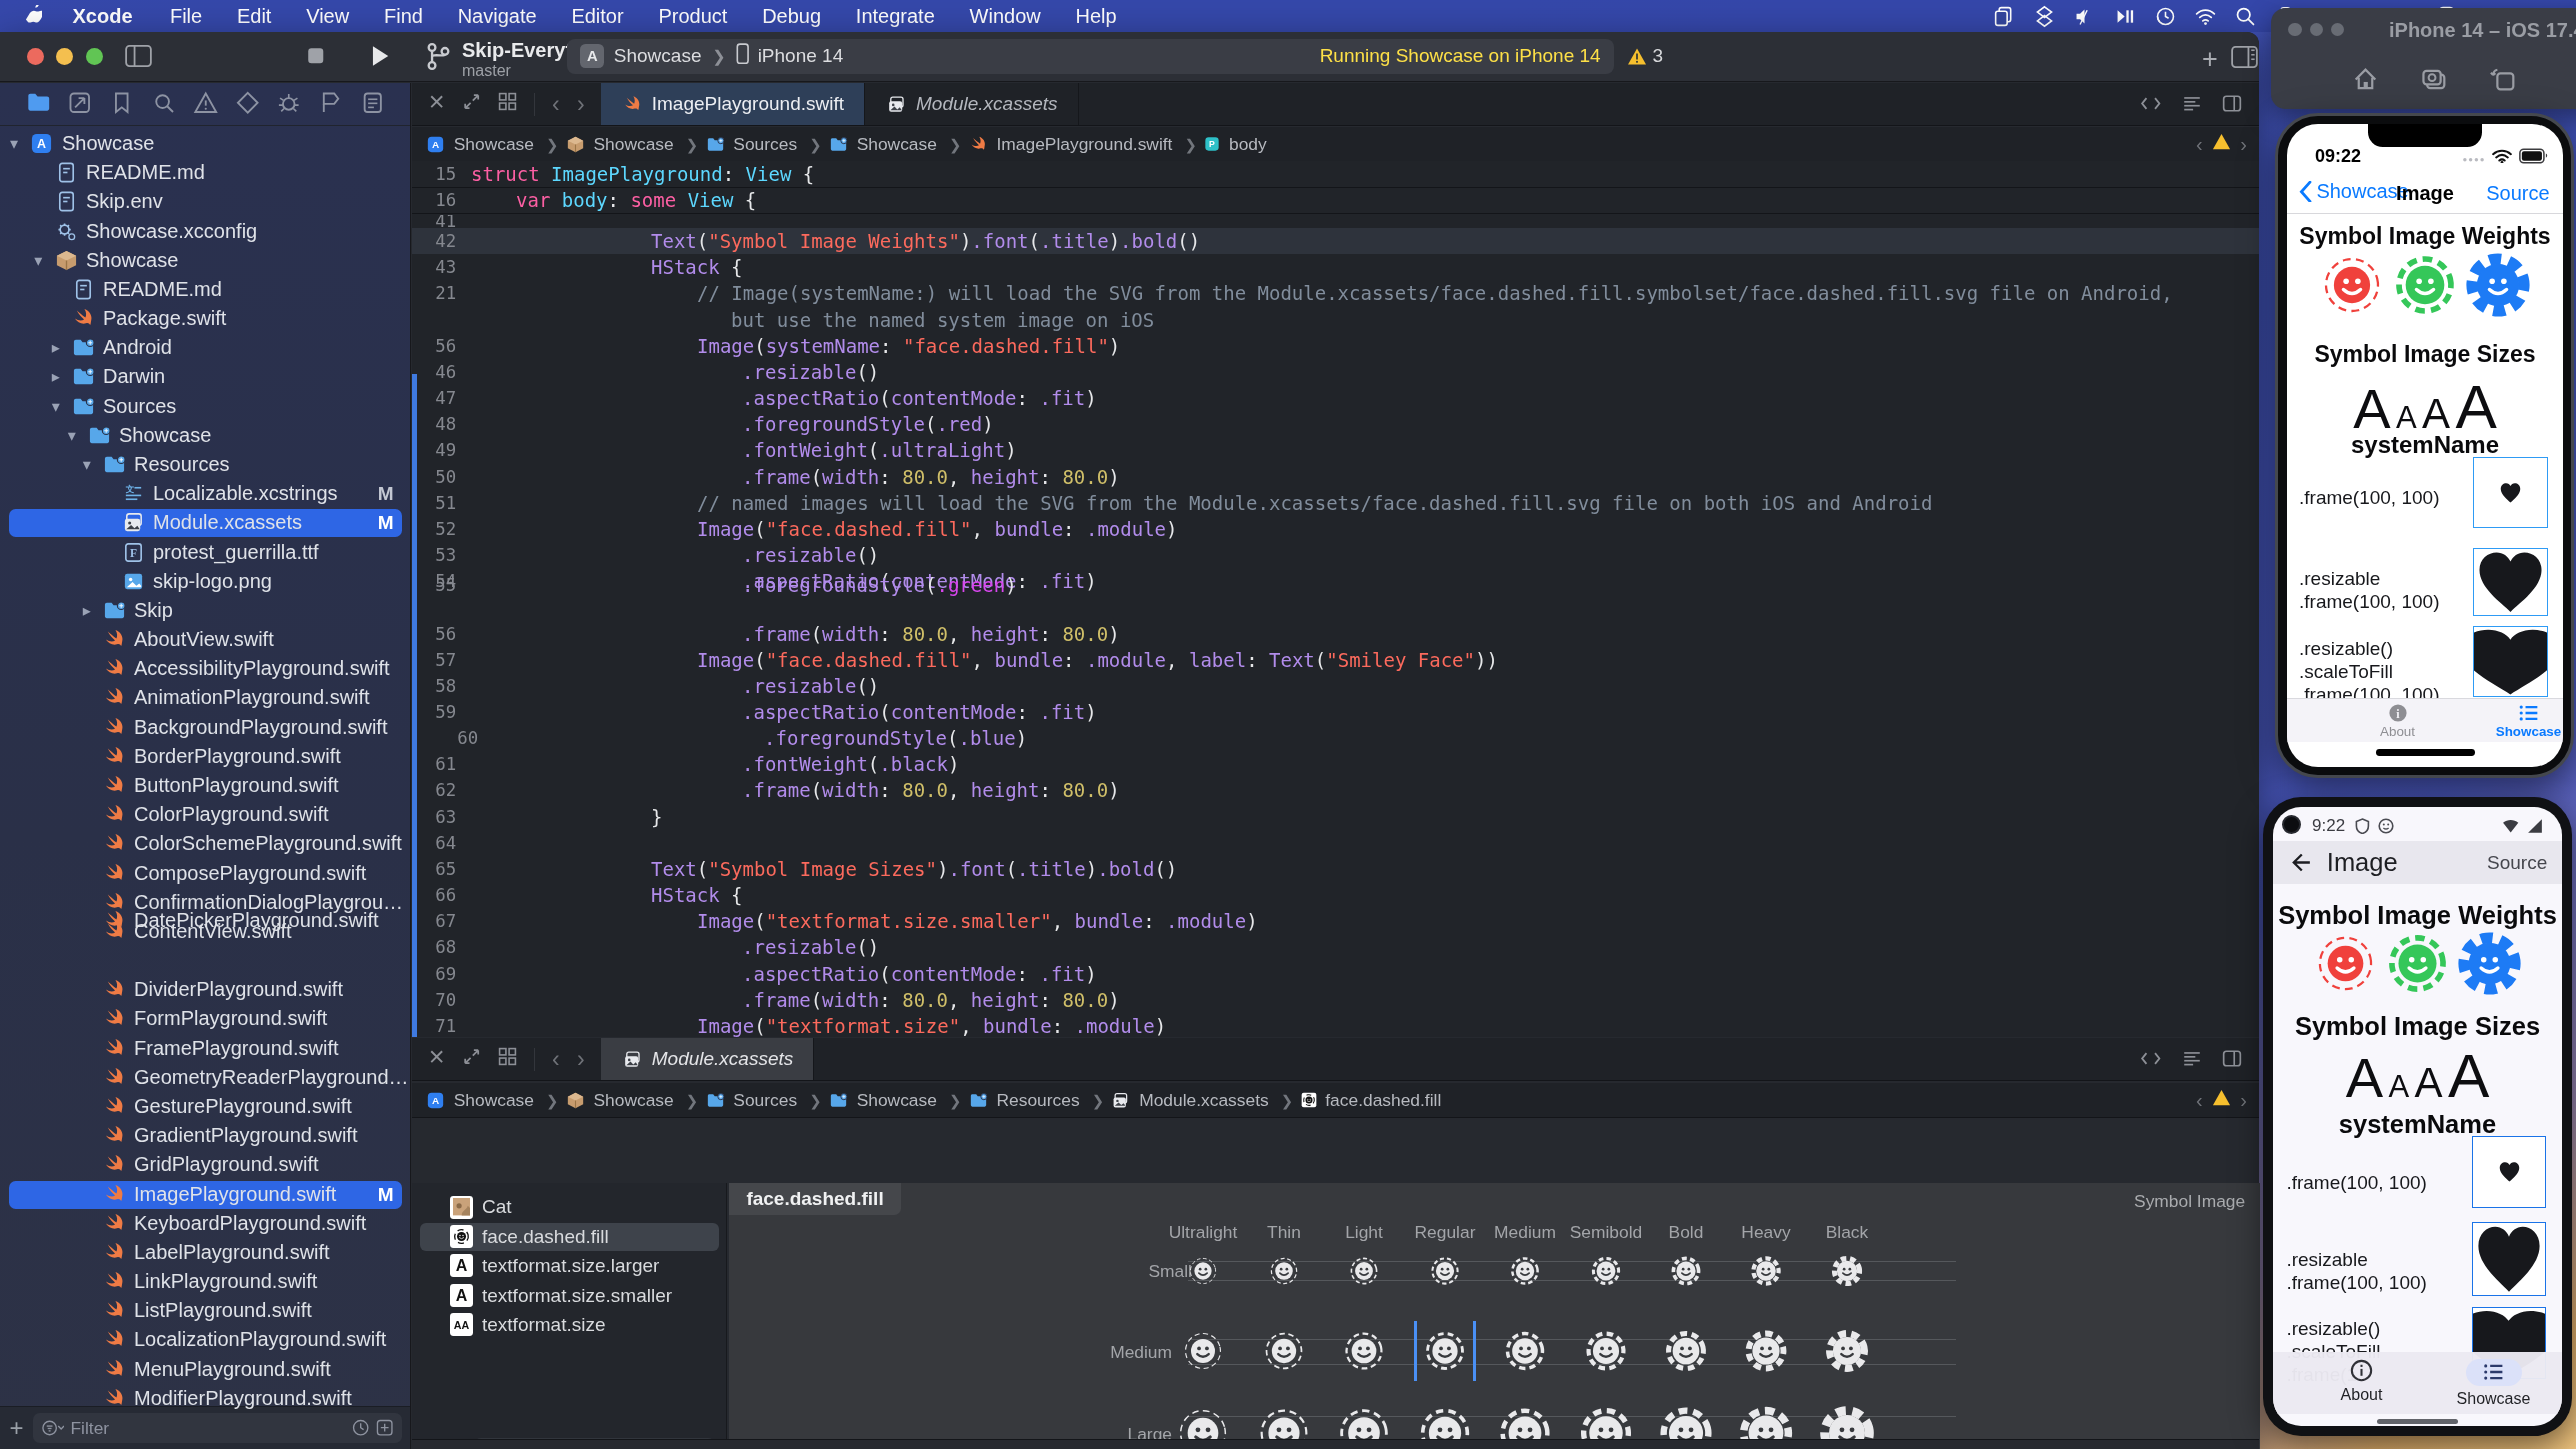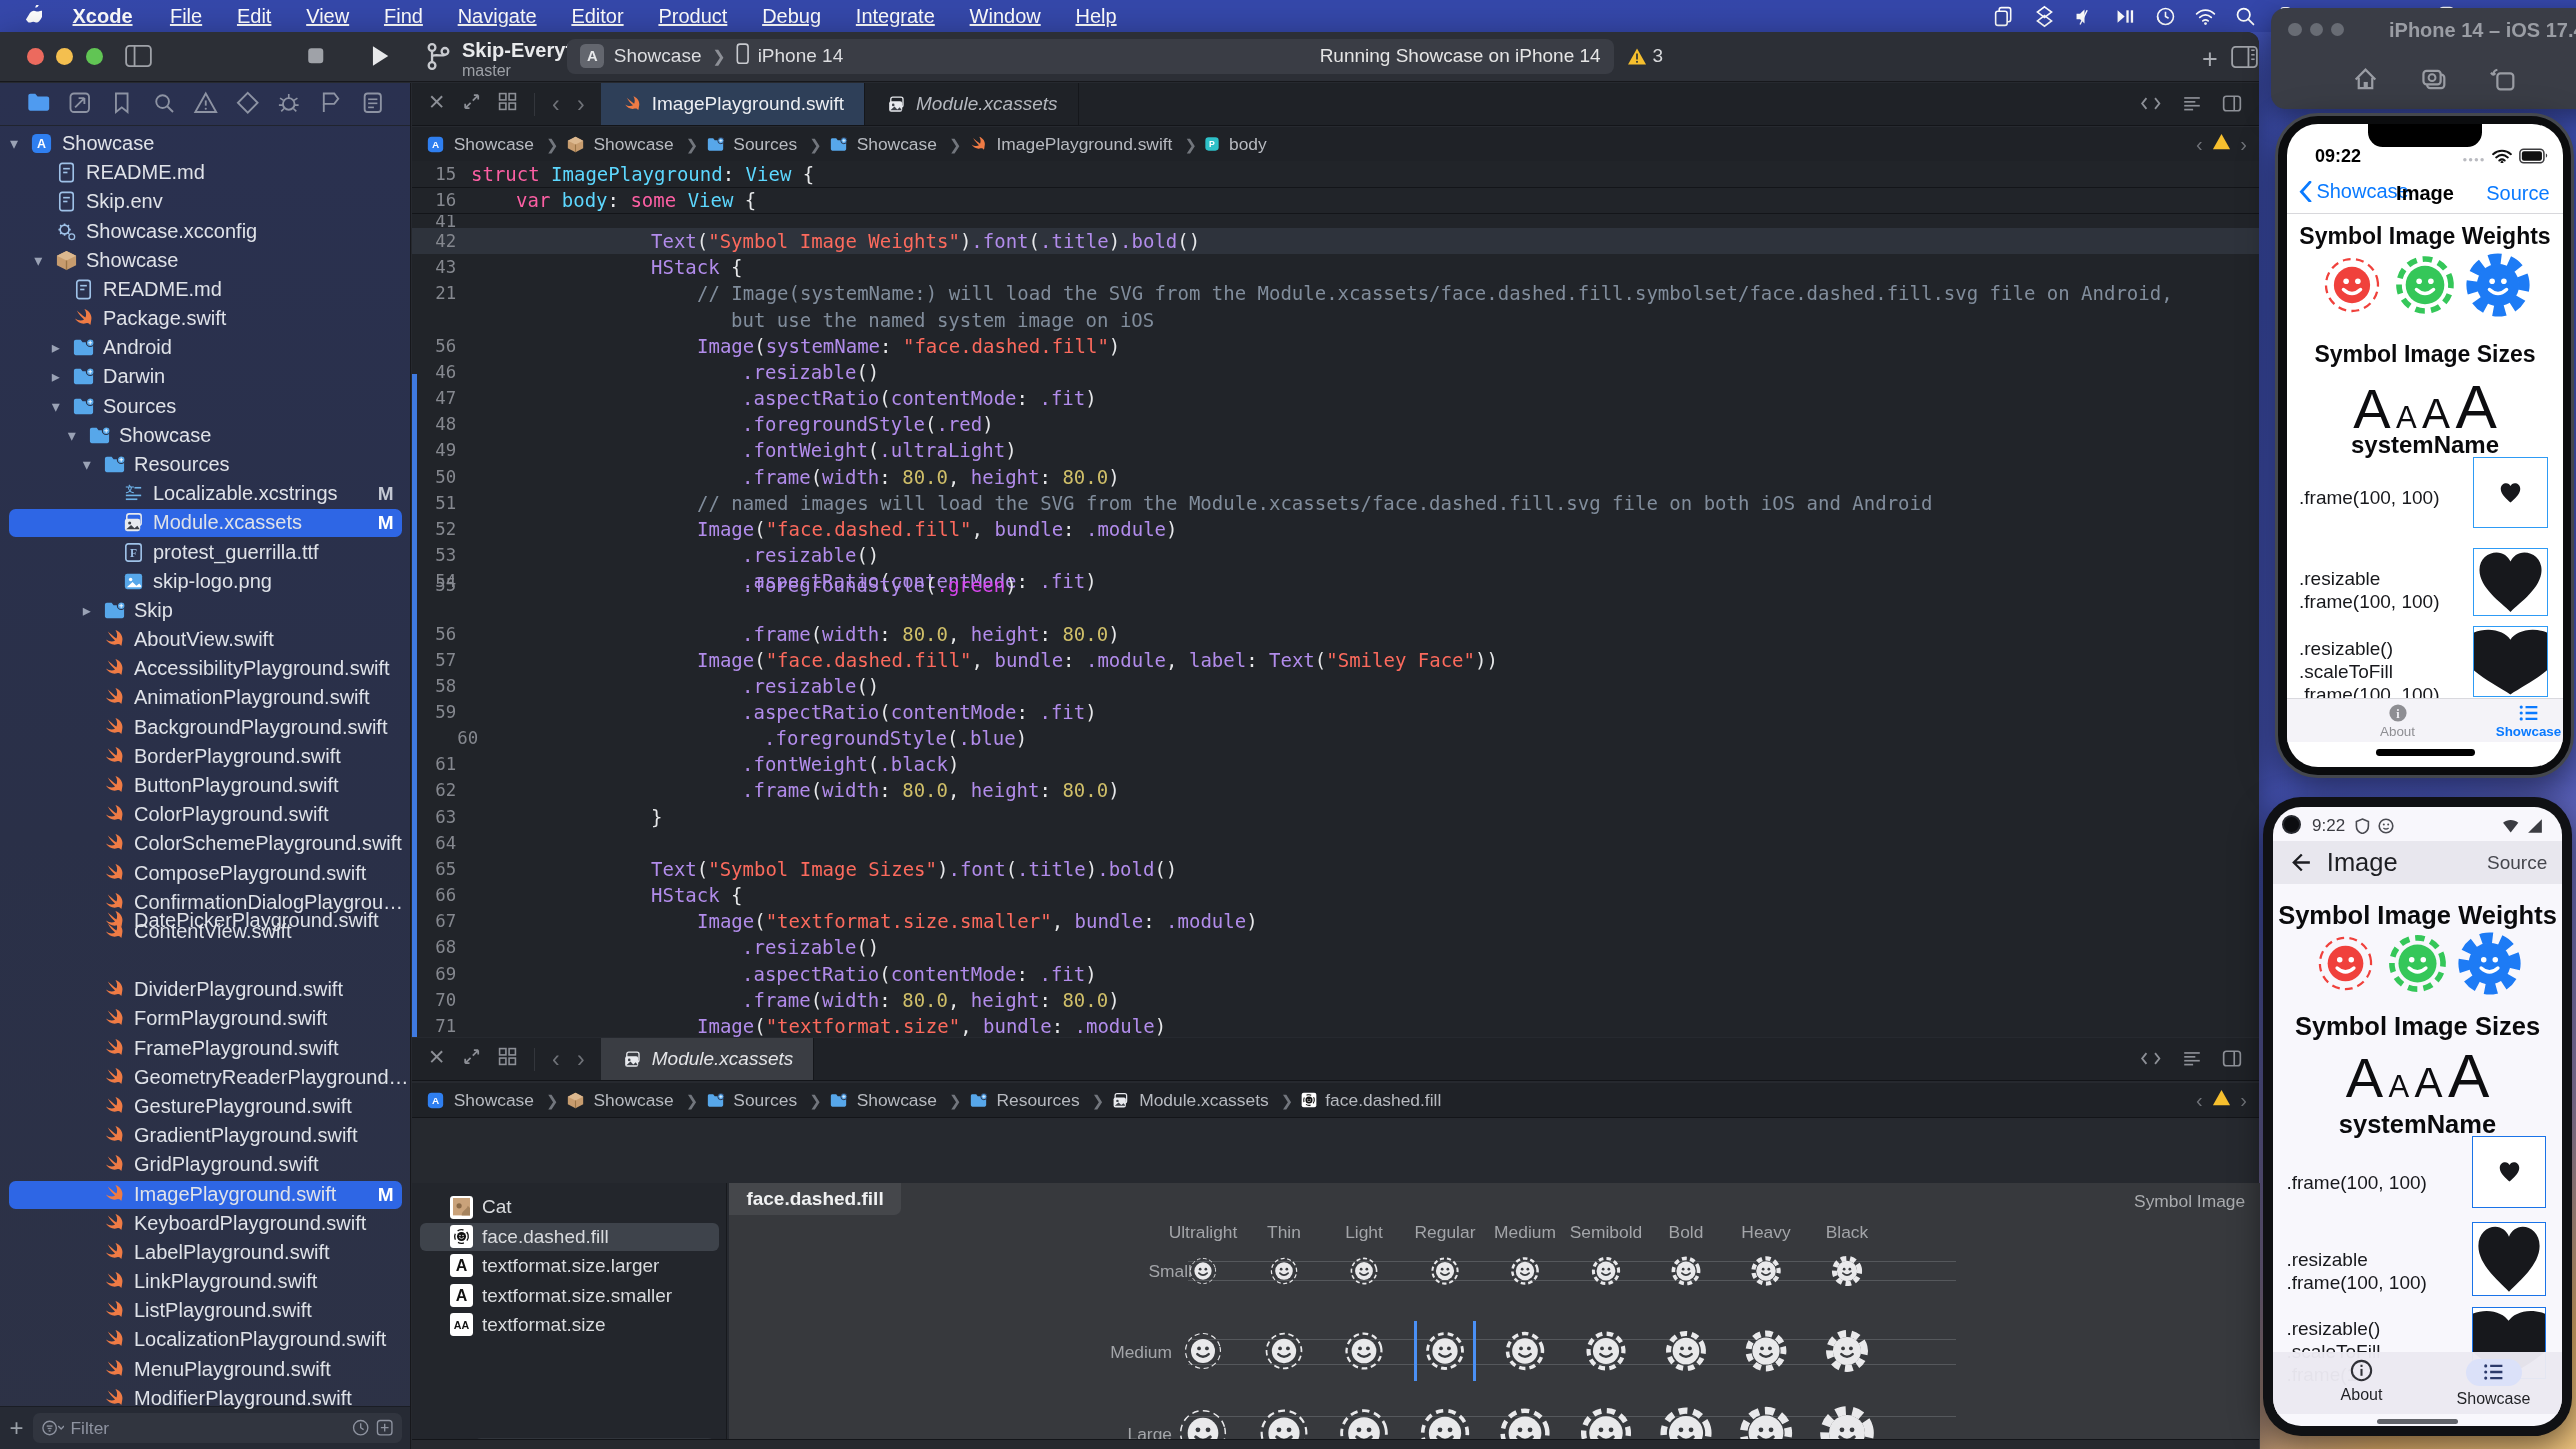--- a/index.html
+++ b/index.html
@@ -18,21 +18,21 @@
   #menubar .mitem.bold { font-weight:bold; padding:0 20px; }
   #menubar .spacer { flex:1; }
   #menubar .sicon { width:29.5px; height:32px; display:flex; align-items:center; justify-content:center; margin-left:10.7px; }
   #menubar #menu-clock { margin-left:17.4px; font-size:20px; }
   
   #xcwindow { left:0; top:32px; width:2259px; height:1417px; background:#26292f; border-top-right-radius:12px; box-shadow:0 13.4px 40px rgba(0,0,0,0.5); }
   #xtoolbar { left:0; top:0; width:2259px; height:50px; background:#2c2f36; border-top-right-radius:12px; border-bottom:1.3px solid #17181c; display:flex; align-items:center; }
   .tl { width:17.4px; height:17.4px; border-radius:50%; position:absolute; top:16px; }
   #xtoolbar .xticon { color:#9fa2a8; }
   #scheme-pill { position:absolute; left:567px; top:6.7px; width:1047px; height:35px; background:#3a3d45; border-radius:8px; display:flex; align-items:center; font-size:19px; color:#dcdde0; padding:0 13.4px; }
-  #toolbar-status { position:absolute; right:13.4px; display:flex; align-items:center; gap:5.4px; color:#e5e5e5; }
+  #toolbar-status { position:absolute; right:13.4px; display:flex; align-items:center; gap:5.4px; color:#fde047; }
   #warn-badge { position:absolute; left:1627px; top:13.4px; display:flex; align-items:center; gap:5.4px; color:#d7d8db; font-size:19px; }
   
   #navigator { left:0; top:51px; width:411px; height:1366px; background:linear-gradient(180deg,#2a3150 0%,#2a3048 55%,#2d3246 100%); border-right:1.3px solid #17181c; overflow:hidden; }
   #nav-strip { position:absolute; left:0; top:0; width:411px; height:43px; display:flex; align-items:center; justify-content:space-around; padding:0 17.4px; border-bottom:0.7px solid #20242e; }
   #nav-list { position:absolute; left:0; top:46px; width:411px; height:1283px; overflow:hidden; }
   .nrow { position:absolute; left:0; width:411px; height:29.5px; display:flex; align-items:center; color:#dfe2e8; font-size:20px; white-space:nowrap; }
   .nrow .sel-bg { position:absolute; left:9.4px; right:9.4px; top:0.7px; bottom:0.7px; background:#2e66e5; border-radius:6.7px; }
   .nrow .disc { position:absolute; width:17.4px; text-align:center; color:#9aa2b5; font-size:16px; }
   .nrow .nicon { position:absolute; width:24px; height:24px; display:flex; align-items:center; justify-content:center; }
   .nrow .nlabel { position:absolute; z-index:2; }
@@ -95,21 +95,21 @@
 <body>
 
 <div id="desktop-bg" class="abs"></div>
 
 <div id="menubar" class="abs">
   <span class="sicon" style="margin:0 4px 0 0">
     <svg width="17.4" height="21.5" viewBox="0 0 16 20">
         <path fill="#fff" d="M11 0c.1 1.1-.4 2.2-1.1 3-.7.8-1.9 1.4-2.9 1.3C6.9 3.2 7.5 2 8.2 1.3 9 .5 10.2 0 11 0zM14.6 15.2c-.6 1.3-.9 1.9-1.7 3-1 1.6-2.5 3.5-4.3 3.5-1.6 0-2-1-4.1-1-2.1 0-2.6 1-4.2 1C-1.5 21.7-3 19.6-4 18l4.6-7.4c1-1.7 2.9-2.8 4.7-2.8 1.7 0 2.8 1 4.2 1 1.4 0 2.2-1 4.2-1 1.6 0 3.3.9 4.5 2.4-3.9 2.2-3.3 7.8 1.4 9z" transform="translate(4 -1) scale(0.8)"></path>
       </svg>
   </span>
-  <span id="menu-items" style="display: flex; text-decoration: underline;">
+  <span id="menu-items" style="display: flex;">
       <span class="mitem bold">Xcode</span>
       <span class="mitem">File</span>
       <span class="mitem">Edit</span>
       <span class="mitem">View</span>
       <span class="mitem">Find</span>
       <span class="mitem">Navigate</span>
       <span class="mitem">Editor</span>
       <span class="mitem">Product</span>
       <span class="mitem">Debug</span>
       <span class="mitem">Integrate</span>

